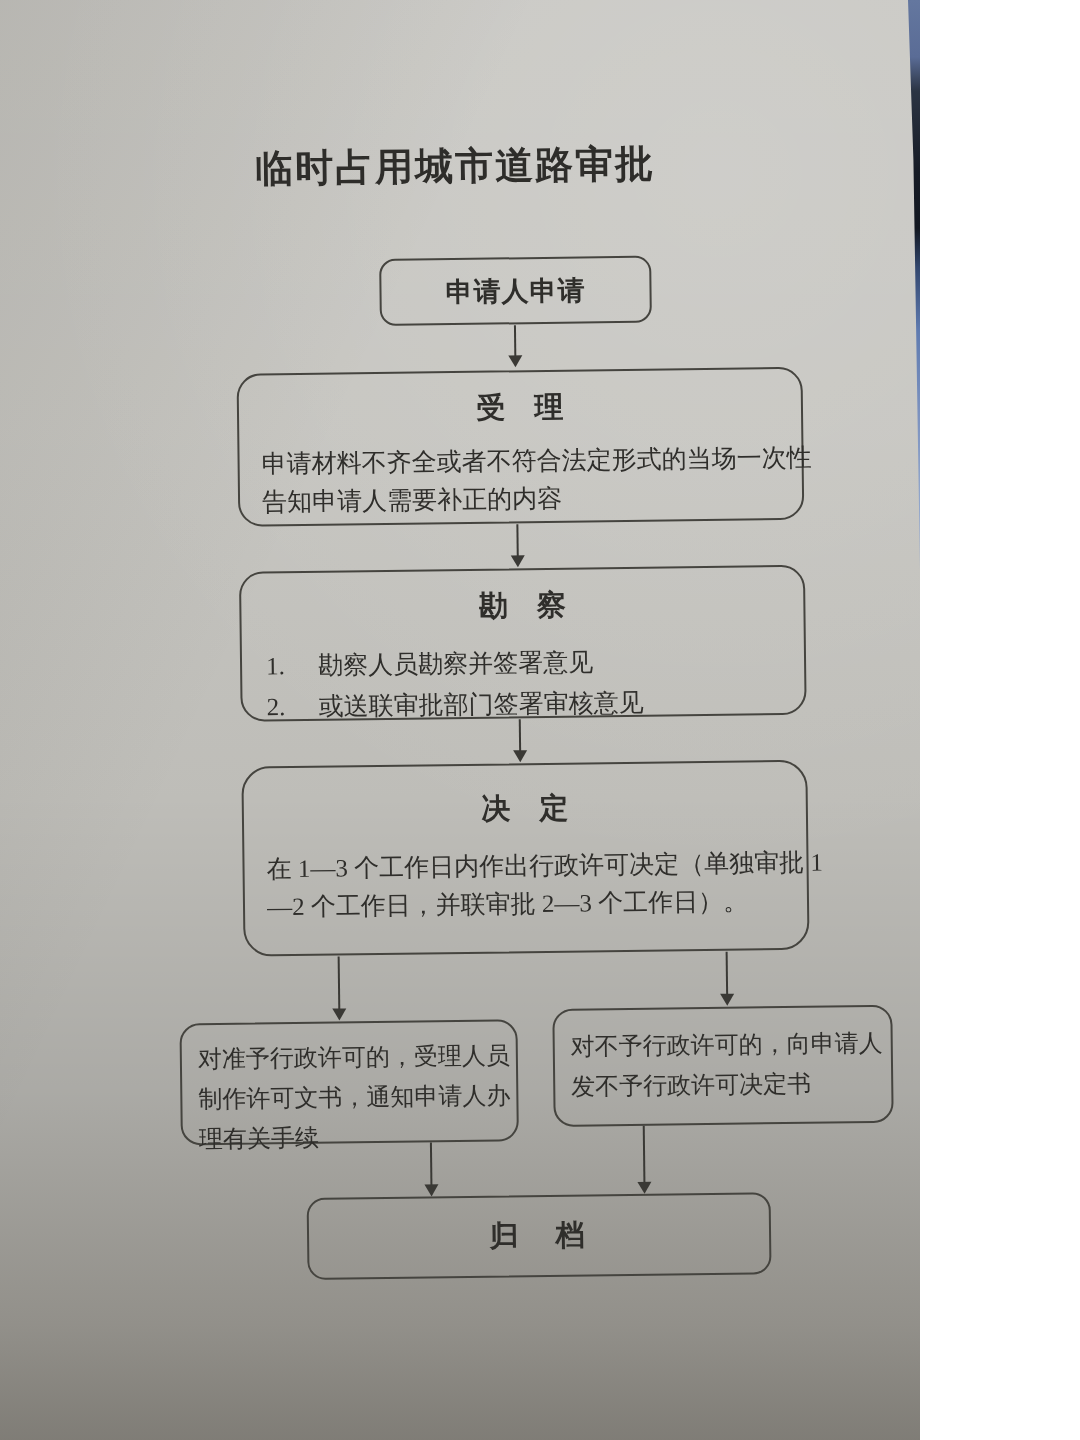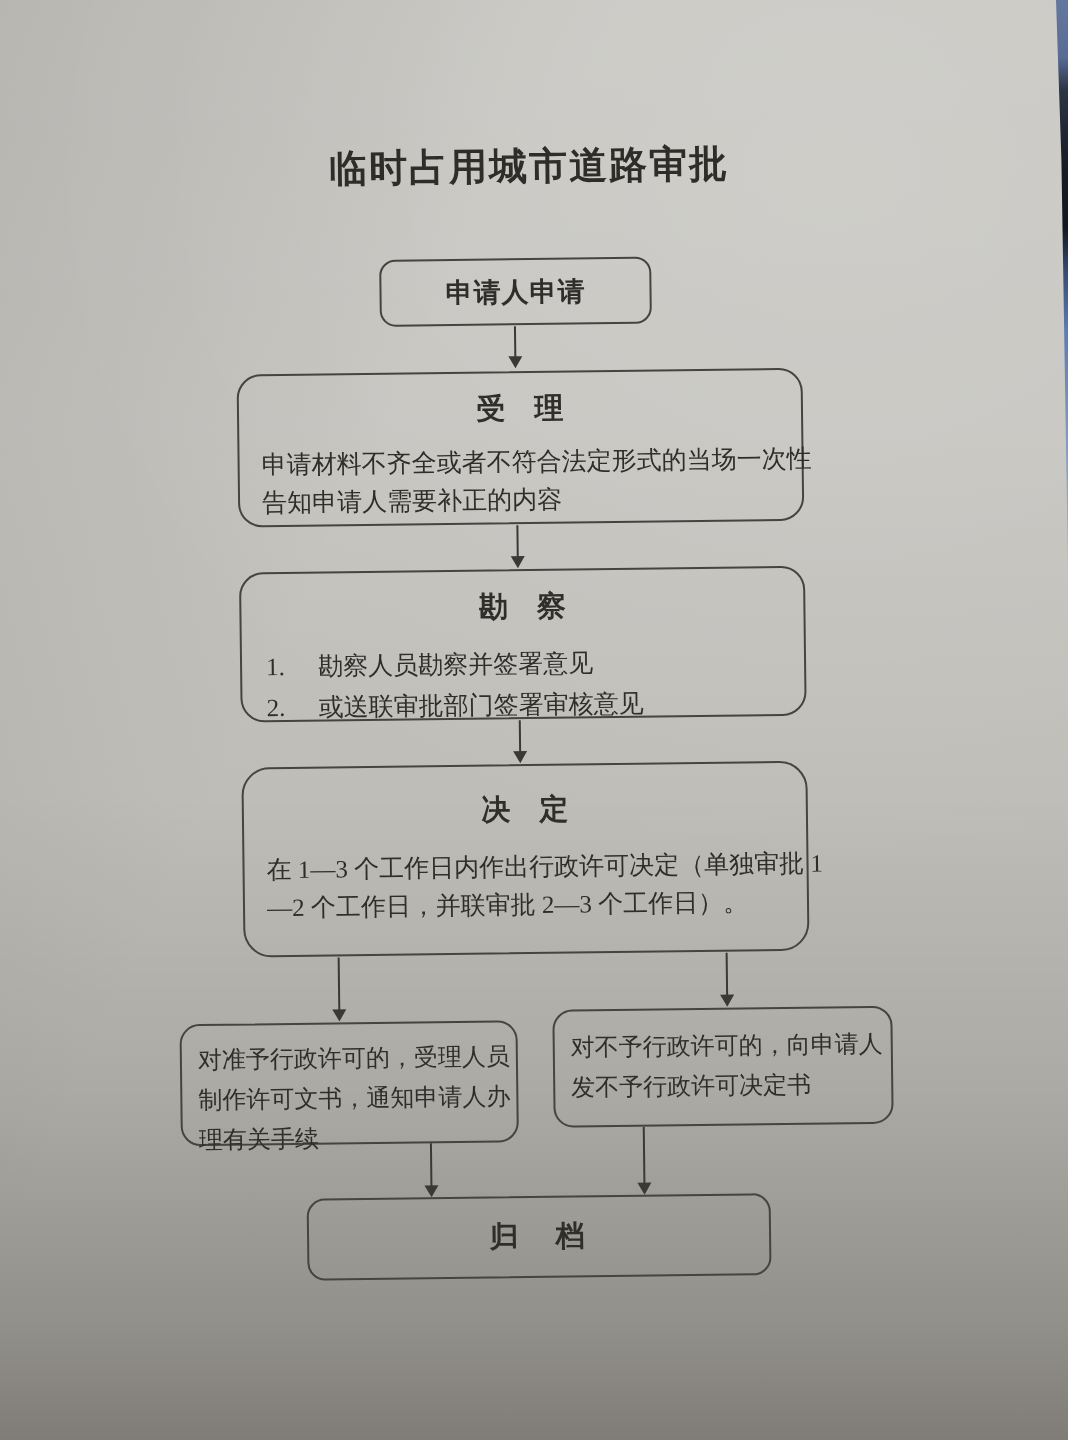--- a/index.html
+++ b/index.html
@@ -3,21 +3,21 @@
 <meta charset="utf-8">
 <style>
   html, body {
     margin: 0; padding: 0;
     width: 1080px; height: 1440px;
     overflow: hidden;
     font-family: "Liberation Sans", sans-serif;
   }
   .photo {
     position: relative;
-    width: 1068px; height: 1440px;
+    width: 920px; height: 1440px;
     background-color: #c2c1bc;
     background-image:
       linear-gradient(115deg, rgba(40,36,28,0.10) 0%, rgba(40,36,28,0.05) 18%, rgba(0,0,0,0) 34%),
       radial-gradient(140% 90% at 78% 12%, rgba(255,255,255,0.13), rgba(255,255,255,0) 55%),
       linear-gradient(180deg, rgba(255,255,255,0.10) 0%, rgba(255,255,255,0.06) 30%, rgba(0,0,0,0.02) 55%, rgba(0,0,0,0.12) 76%, rgba(35,30,22,0.30) 92%, rgba(35,30,22,0.42) 100%);
   }
   .bg-strip {
     position: absolute; right: 0; top: 0;
     width: 12px; height: 570px;
     background: linear-gradient(180deg,

